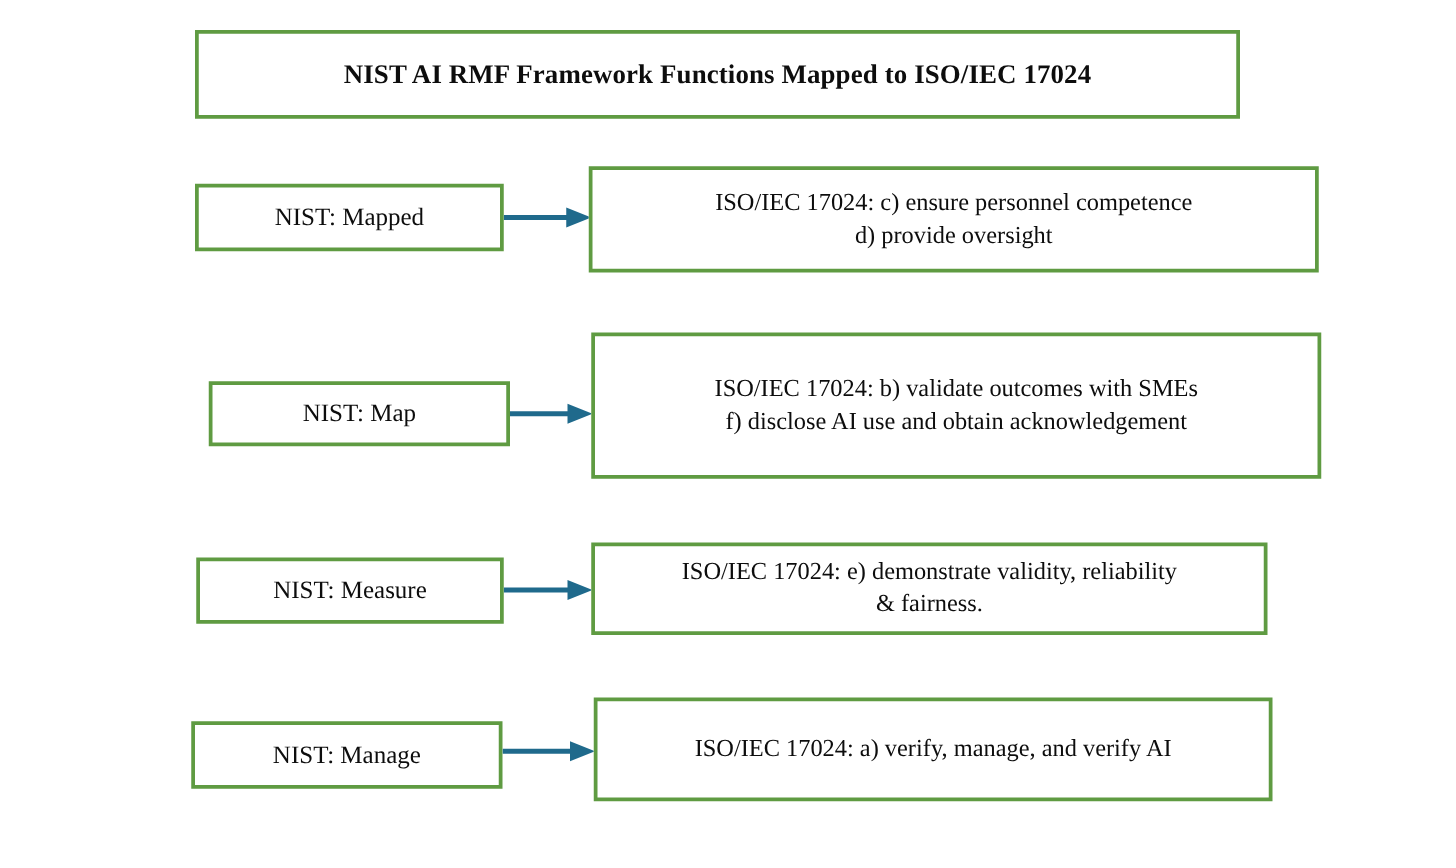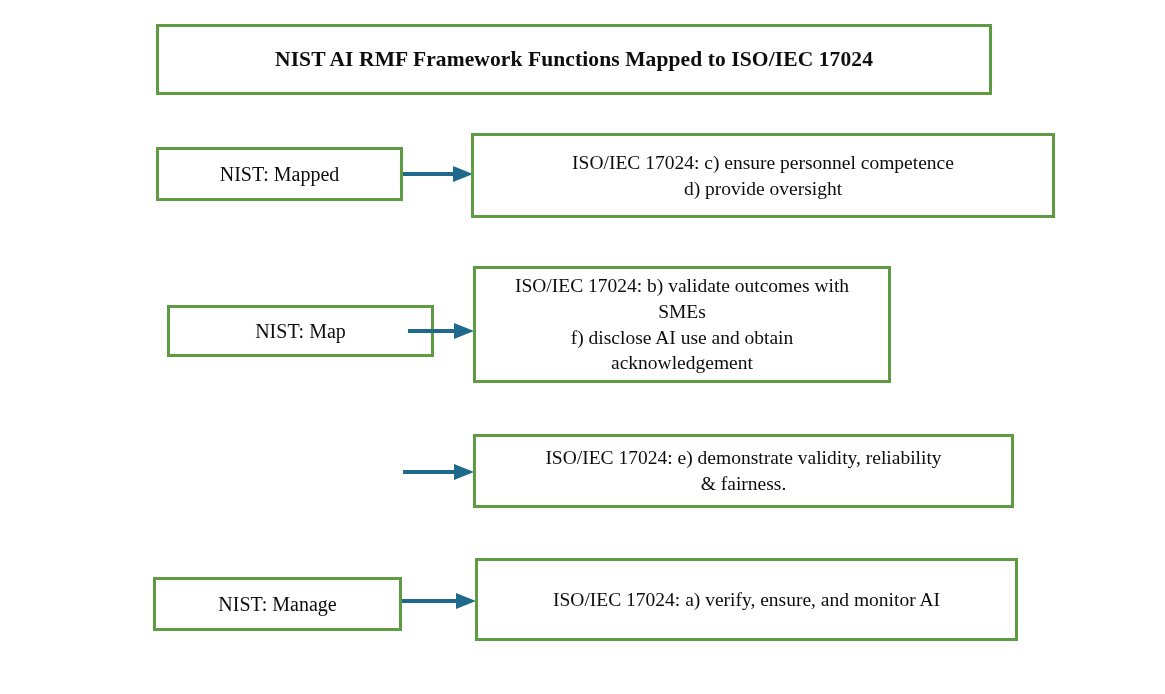--- a/index.html
+++ b/index.html
@@ -46,30 +46,30 @@
   #title-box .text {
     font-weight: bold;
     font-size: 21.5px;
     letter-spacing: 0.1px;
   }
   
   .nist-box .text {
     font-size: 20px;
   }
   #nist-govern-box  { left: 156px; top: 147px; width: 247px; height: 54px; }
-  #nist-map-box     { left: 167px; top: 305px; width: 267px; height: 52px; }
+  #nist-map-box     { left: 167px; top: 305px; width: 241px; height: 52px; }
   #nist-measure-box { left: 157px; top: 446px; width: 246px; height: 53px; }
   #nist-manage-box  { left: 153px; top: 577px; width: 249px; height: 54px; }
 
   
   .iso-box .text {
     font-size: 19.5px;
   }
   #iso-govern-box  { left: 471px; top: 133px; width: 584px; height: 85px; }
-  #iso-map-box     { left: 473px; top: 266px; width: 418px; height: 117px; }
+  #iso-map-box     { left: 473px; top: 266px; width: 584px; height: 117px; }
   #iso-measure-box { left: 473px; top: 434px; width: 541px; height: 74px; }
   #iso-manage-box  { left: 475px; top: 558px; width: 543px; height: 83px; }
 
   
   .arrow {
     position: absolute;
     height: 22px;
     overflow: visible;
   }
   #arrow-govern  { left: 403px; top: 163px; width: 70px; }
@@ -107,20 +107,23 @@
     <svg width="100%" height="22" viewBox="0 0 66 22" preserveAspectRatio="none">
       <line x1="0" y1="11" x2="50" y2="11" stroke="#1f6a8c" stroke-width="4"></line>
       <polygon points="46,3 66,11 46,19" fill="#1f6a8c"></polygon>
     </svg>
   </div>
   <div class="box iso-box" id="iso-map-box">
     <span class="text">ISO/IEC 17024: b) validate outcomes with SMEs
 f) disclose AI use and obtain acknowledgement</span>
   </div>
 
+  <div class="box nist-box" id="nist-measure-box">
+    <span class="text">NIST:  Measure</span>
+  </div>
   <div class="arrow" id="arrow-measure">
     <svg width="100%" height="22" viewBox="0 0 71 22" preserveAspectRatio="none">
       <line x1="0" y1="11" x2="55" y2="11" stroke="#1f6a8c" stroke-width="4"></line>
       <polygon points="51,3 71,11 51,19" fill="#1f6a8c"></polygon>
     </svg>
   </div>
   <div class="box iso-box" id="iso-measure-box">
     <span class="text">ISO/IEC 17024: e) demonstrate validity, reliability
 &amp; fairness.</span>
   </div>
@@ -128,16 +131,16 @@
   <div class="box nist-box" id="nist-manage-box">
     <span class="text">NIST:  Manage</span>
   </div>
   <div class="arrow" id="arrow-manage">
     <svg width="100%" height="22" viewBox="0 0 74 22" preserveAspectRatio="none">
       <line x1="0" y1="11" x2="58" y2="11" stroke="#1f6a8c" stroke-width="4"></line>
       <polygon points="54,3 74,11 54,19" fill="#1f6a8c"></polygon>
     </svg>
   </div>
   <div class="box iso-box" id="iso-manage-box">
-    <span class="text">ISO/IEC 17024: a) verify, ensure, and monitor AI</span>
+    <span class="text">ISO/IEC 17024: a) verify, manage, and verify AI</span>
   </div>
 
 </div>
 
 </body></html>

